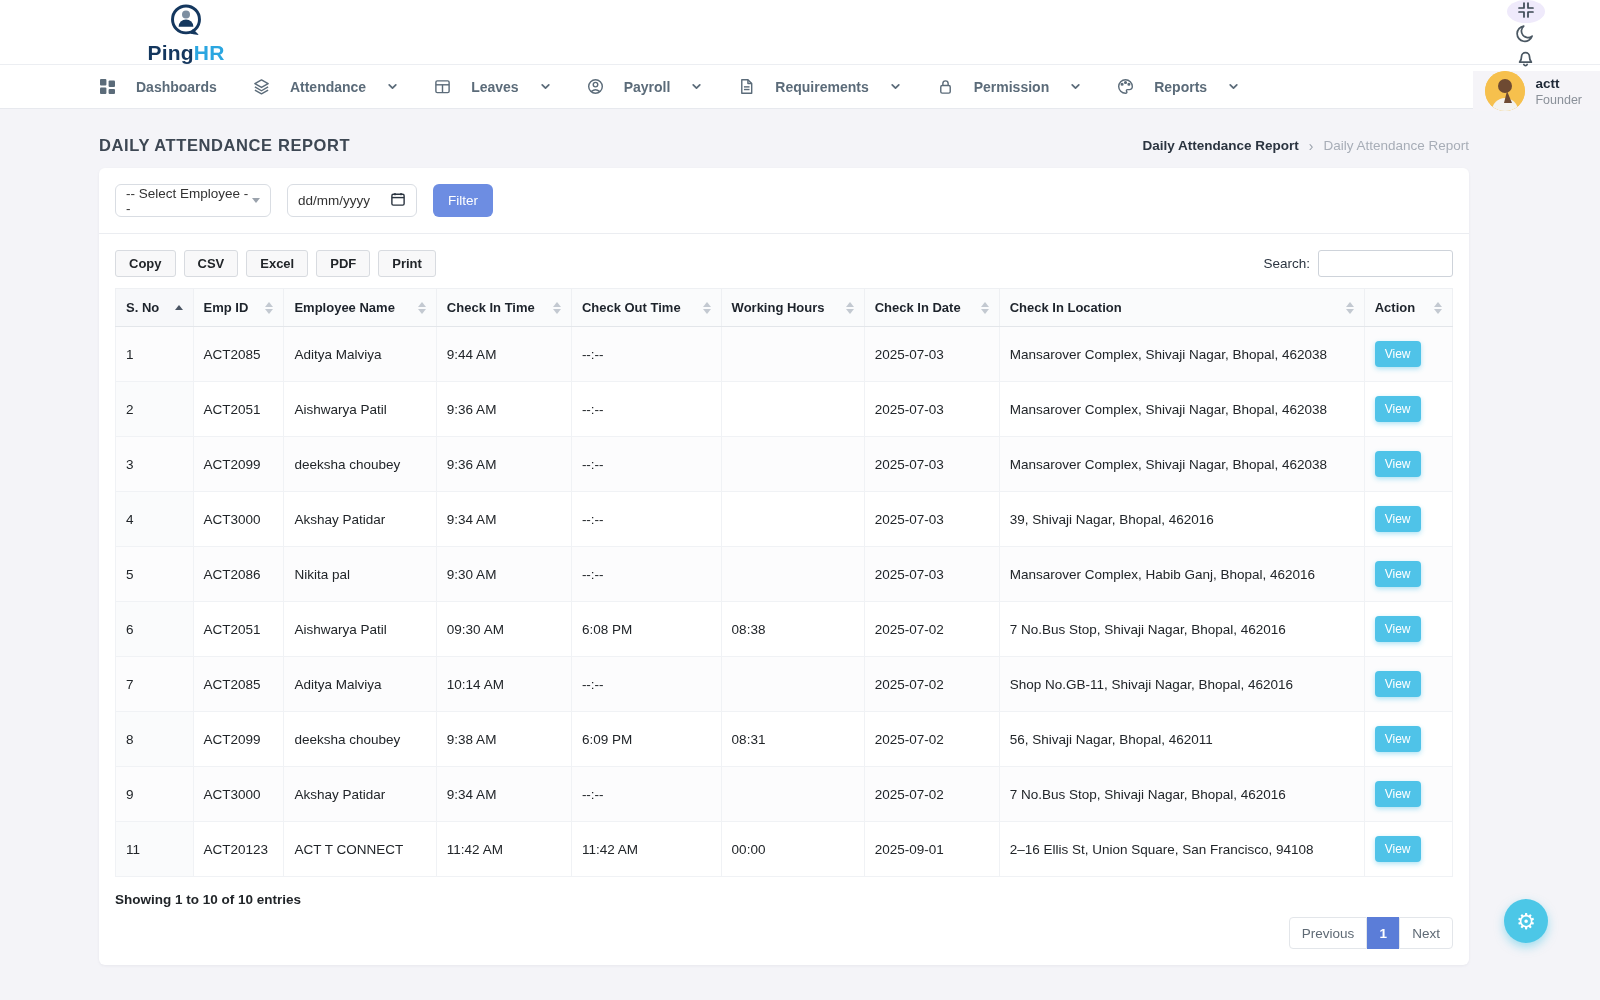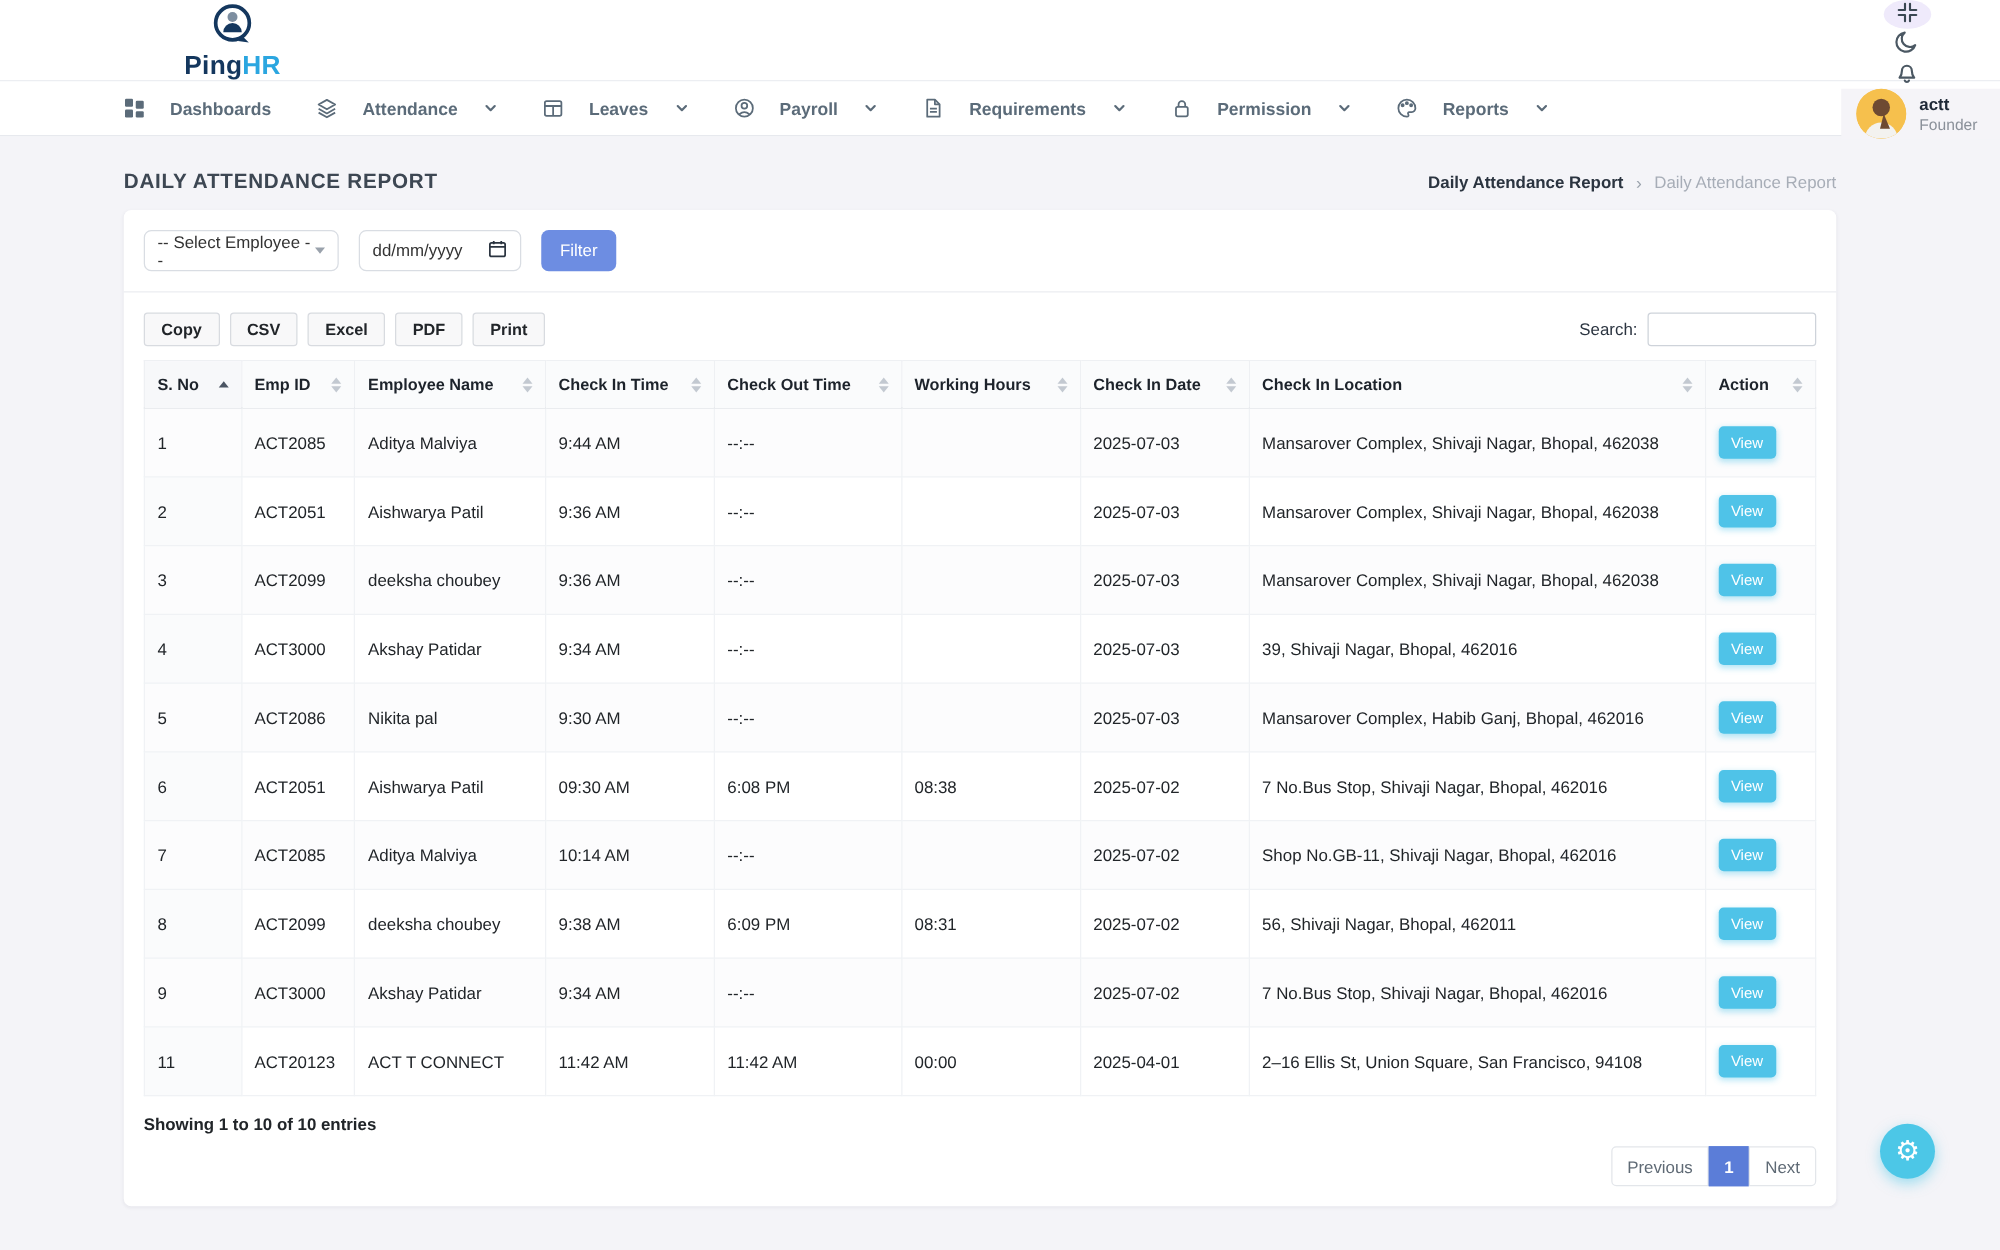--- a/index.html
+++ b/index.html
@@ -492,21 +492,21 @@
               <td>7 No.Bus Stop, Shivaji Nagar, Bhopal, 462016</td>
               <td><button class="btn-view">View</button></td>
             </tr>
             <tr>
               <td>11</td>
               <td>ACT20123</td>
               <td>ACT T CONNECT</td>
               <td>11:42 AM</td>
               <td>11:42 AM</td>
               <td>00:00</td>
-              <td>2025-04-01</td>
+              <td>2025-09-01</td>
               <td>2–16 Ellis St, Union Square, San Francisco, 94108</td>
               <td><button class="btn-view">View</button></td>
             </tr>
           </tbody>
       </table>
 
       <div class="summary">Showing 1 to 10 of 10 entries</div>
       <div class="pagination-row">
         <button class="page-btn prev">Previous</button>
         <button class="page-btn active">1</button>

